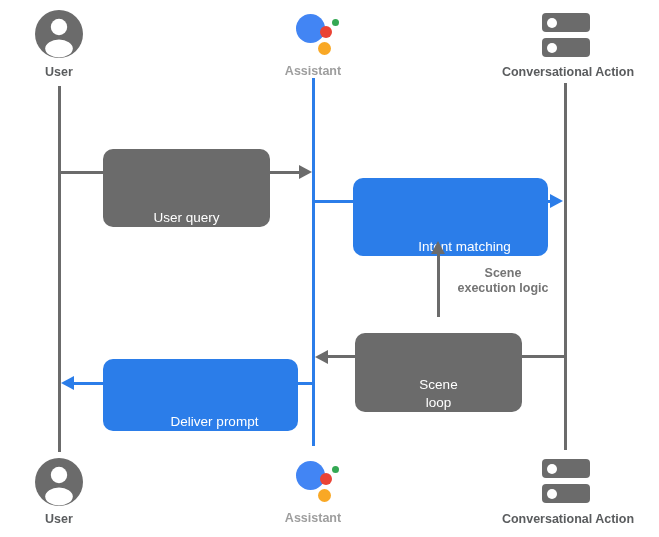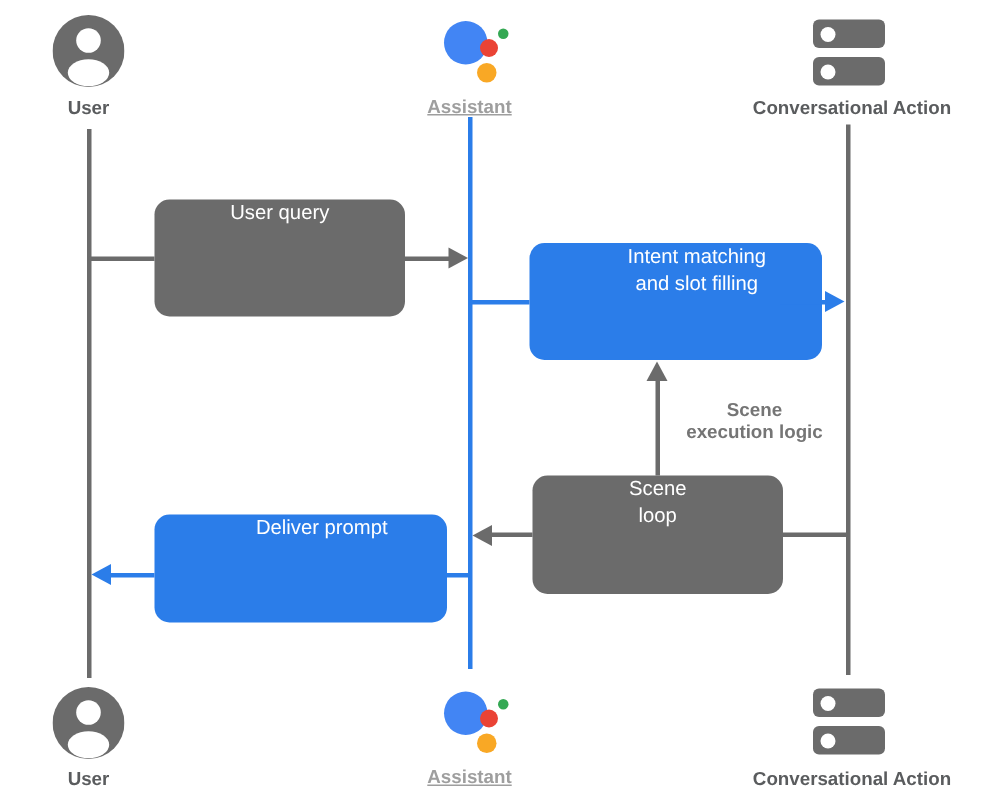--- a/index.html
+++ b/index.html
@@ -29,29 +29,29 @@
     border-left:13px solid var(--gray);}
   .arrow-r.blue{border-left-color:var(--blue);}
   .arrow-l{position:absolute;width:0;height:0;
     border-top:7px solid transparent;border-bottom:7px solid transparent;
     border-right:13px solid var(--gray);}
   .arrow-l.blue{border-right-color:var(--blue);}
   .arrow-u{position:absolute;width:0;height:0;
     border-left:7px solid transparent;border-right:7px solid transparent;
     border-bottom:13px solid var(--gray);}
   .box{
-    position:absolute;display:flex;flex-direction:column;align-items:center;justify-content:flex-start;
-    border-radius:10px;color:#fff;font-size:13.5px;line-height:1.35;text-align:center;
+    position:absolute;display:flex;flex-direction:column;align-items:center;justify-content:flex-end;
+    border-radius:10px;color:#fff;font-size:13.5px;line-height:1.35;text-align:center;margin-top:16px;
   }
   .box.gray{background:var(--gray);}
   .box.blue{background:var(--blue);padding-left:28px;}
   .actor-label{
     position:absolute;text-align:center;font-size:12.5px;font-weight:bold;color:var(--label-dark);
   }
-  .actor-label.light{color:var(--label-light);text-decoration:underline;}
+  .actor-label.light{color:var(--label-light);}
   .annotation{
     position:absolute;text-align:center;font-size:12.5px;font-weight:bold;color:var(--annot);line-height:1.2;
   }
   .logo{position:absolute;width:50px;height:50px;}
   .logo .dot{position:absolute;border-radius:50%;}
   .server{position:absolute;width:48px;display:flex;flex-direction:column;gap:6px;}
   .server .tray{position:relative;width:48px;height:19px;background:var(--gray);border-radius:4px;}
   .server .tray .led{position:absolute;left:5px;top:4.5px;width:10px;height:10px;border-radius:50%;background:#fff;}
 </style>
 </head>
@@ -98,21 +98,20 @@
   <div class="hline" style="left:59px;top:170.5px;width:44px;"></div>
   <div class="box gray" style="left:103px;top:133px;width:167px;height:78px;">
     <span>User query</span>
   </div>
   <div class="hline" style="left:270px;top:170.5px;width:30px;"></div>
   <div class="arrow-r" style="left:299px;top:165px;"></div>
 
   <div class="hline blue" style="left:313px;top:199.5px;width:40px;"></div>
   <div class="box blue" style="left:353px;top:162px;width:167px;height:78px;">
     <span>Intent matching</span>
-    <span>and slot filling</span>
   </div>
   <div class="hline blue" style="left:520px;top:199.5px;width:31px;"></div>
   <div class="arrow-r blue" style="left:550px;top:194px;"></div>
 
   <div class="vline" style="left:436.5px;top:253px;height:64px;"></div>
   <div class="arrow-u" style="left:431px;top:241px;"></div>
   <div class="annotation" style="left:443px;top:266px;width:120px;">
     <span style="display:block;">Scene</span>
     <span style="display:block;">execution logic</span>
   </div>

